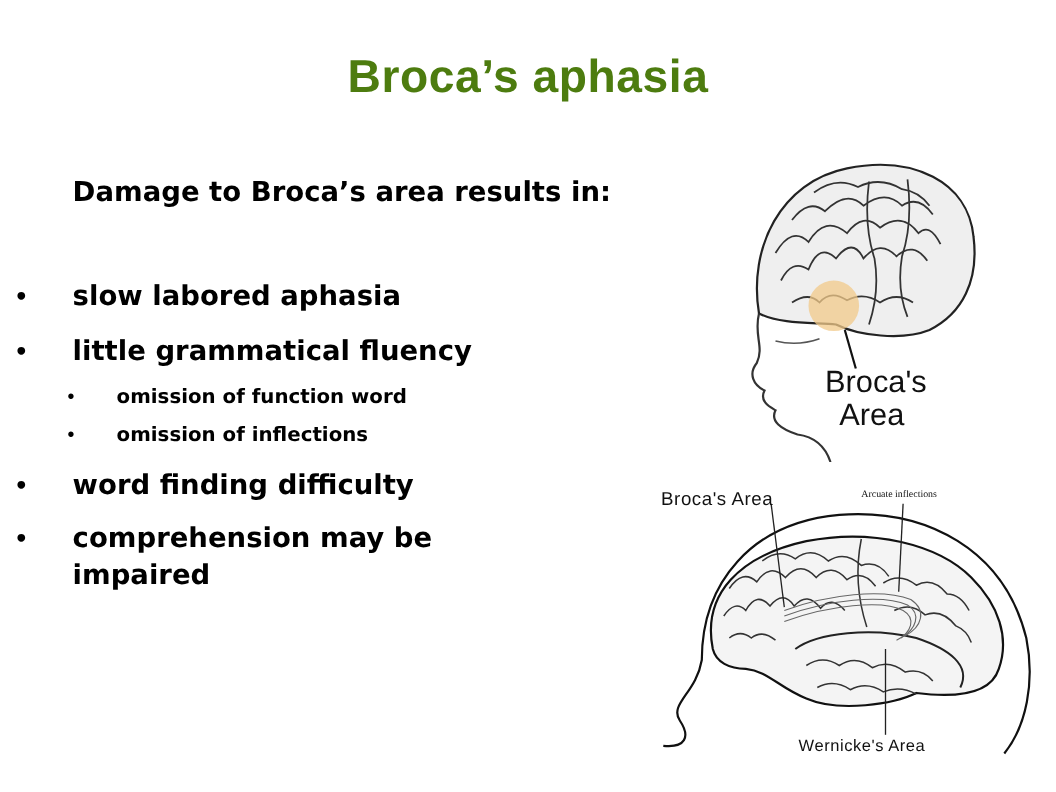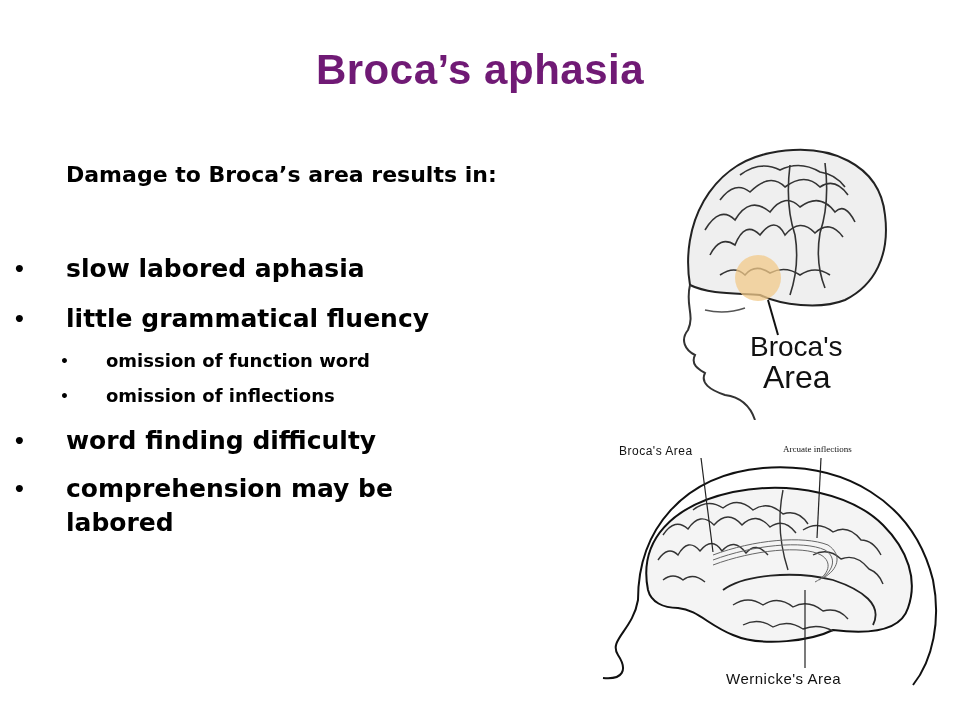--- a/index.html
+++ b/index.html
@@ -3,25 +3,25 @@
   <meta charset="utf-8">
   <style>
     html, body { margin: 0; padding: 0; }
     body {
       width: 960px; height: 720px; background: #ffffff; position: relative; overflow: hidden;
       font-family: "DejaVu Sans", sans-serif; color: #000;
     }
     .title {
       position: absolute; left: 0; top: 46px; width: 960px; text-align: center;
       font-family: "Liberation Sans", sans-serif; font-weight: bold; font-size: 42px;
-      color: #701a75; letter-spacing: 0.5px;
+      color: #4d7c0f; letter-spacing: 0.5px;
     }
     .intro {
       position: absolute; left: 66px; top: 156px; width: 520px;
-      font-weight: bold; font-size: 22px; line-height: 37px;
+      font-weight: bold; font-size: 25px; line-height: 37px;
     }
     .list { position: absolute; left: 0; top: 252px; width: 600px; }
     .item { position: absolute; left: 0; font-weight: bold; }
     .item .bullet { position: absolute; font-size: 20px; }
     .item.l1 { font-size: 25px; line-height: 34px; }
     .item.l1 .bullet { left: 13px; top: 0; }
     .item.l1 .text { position: absolute; left: 66px; top: 0; width: 460px; white-space: nowrap; }
     .item.l2 { font-size: 18px; line-height: 26px; }
     .item.l2 .bullet { left: 60px; font-size: 14px; top: 0; }
     .item.l2 .text { position: absolute; left: 106px; top: 0; white-space: nowrap; }
@@ -52,21 +52,21 @@
   <div class="item l2" style="top:131px">
     <span class="bullet">•</span>
     <span class="text">omission of inflections</span>
   </div>
   <div class="item l1" style="top:172px">
     <span class="bullet">•</span>
     <span class="text">word finding difficulty</span>
   </div>
   <div class="item l1" style="top:220px">
     <span class="bullet">•</span>
-    <span class="text" style="white-space:normal;width:360px">comprehension may be labored</span>
+    <span class="text" style="white-space:normal;width:360px">comprehension may be impaired</span>
   </div>
 </div>
 
 <div class="fig1">
   <svg width="300" height="285" viewBox="0 0 300 285">
 
     <path d="M40 150 C30 90 60 30 120 18 C180 6 230 30 235 80 C240 120 225 150 195 165 C170 175 130 170 110 160 C90 158 60 160 40 150 Z" fill="#efefef" stroke="#222" stroke-width="2"></path>
 
     <g fill="none" stroke="#333" stroke-width="1.6">
       <path d="M60 120 q10 -20 25 -10 q10 -25 25 -10 q15 -20 25 0 q15 -18 30 -2 q15 -14 28 4"></path>
@@ -79,21 +79,21 @@
     </g>
 
     <circle cx="108" cy="143" r="23" fill="#f2c98a" opacity="0.75"></circle>
 
     <path d="M40 150 C35 170 45 180 38 195 C30 205 35 215 45 220 C40 230 50 235 55 238 C50 248 60 255 75 260 C90 262 100 270 105 285" fill="none" stroke="#333" stroke-width="2"></path>
     <path d="M55 175 q20 5 40 -2" fill="none" stroke="#555" stroke-width="1.5"></path>
 
     <line x1="118" y1="165" x2="128" y2="200" stroke="#111" stroke-width="2"></line>
   </svg>
   <div class="lbl" style="left:100px;top:198px;font-size:28px;line-height:28px">Broca's</div>
-  <div class="lbl" style="left:113px;top:228px;font-size:32px;line-height:28px">Area</div>
+  <div class="lbl" style="left:113px;top:228px;font-size:28px;line-height:28px">Area</div>
 </div>
 
 <div class="fig2">
   <svg width="377" height="290" viewBox="0 0 377 290">
 
     <path d="M20 248 C40 250 45 240 35 225 C25 210 50 200 55 170 C55 100 100 45 180 38 C260 32 330 70 350 150 C358 190 350 230 330 255" fill="none" stroke="#111" stroke-width="2"></path>
 
     <path d="M65 160 C55 110 90 75 150 62 C210 50 270 65 300 95 C325 120 335 150 325 178 C318 200 290 205 250 200 C230 210 180 218 150 205 C125 195 115 180 95 178 C80 178 68 172 65 160 Z" fill="#f4f4f4" stroke="#111" stroke-width="2"></path>
 
     <path d="M140 160 C160 145 210 140 250 150 C280 160 300 175 290 195" fill="none" stroke="#222" stroke-width="1.8"></path>
@@ -113,16 +113,16 @@
     <g fill="none" stroke="#666" stroke-width="1">
       <path d="M130 125 C170 110 220 105 245 115 C260 125 255 140 240 148"></path>
       <path d="M130 130 C170 115 220 110 242 120 C255 128 250 142 236 150"></path>
       <path d="M130 135 C170 120 220 115 238 125 C250 132 246 145 232 152"></path>
     </g>
 
     <line x1="118" y1="28" x2="130" y2="122" stroke="#222" stroke-width="1.2"></line>
     <line x1="238" y1="28" x2="234" y2="108" stroke="#222" stroke-width="1.2"></line>
     <line x1="222" y1="160" x2="222" y2="238" stroke="#222" stroke-width="1.2"></line>
   </svg>
-  <div class="lbl" style="left:36px;top:14px;font-size:12px;letter-spacing:0.5px">Broca's Area</div>
+  <div class="lbl" style="left:18px;top:14px;font-size:17px;letter-spacing:0.5px">Broca's Area</div>
   <div class="lbl" style="left:200px;top:14px;font-size:9px;font-weight:normal;font-family:'Liberation Serif',serif">Arcuate inflections</div>
   <div class="lbl" style="left:143px;top:240px;font-size:15px;letter-spacing:0.5px">Wernicke's Area</div>
 </div>
 
 </body></html>

